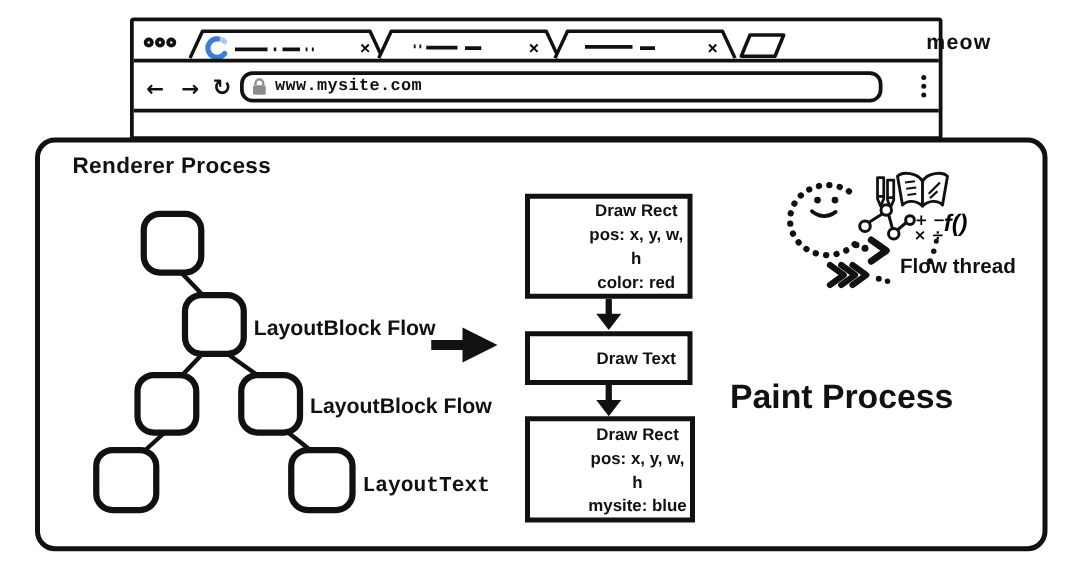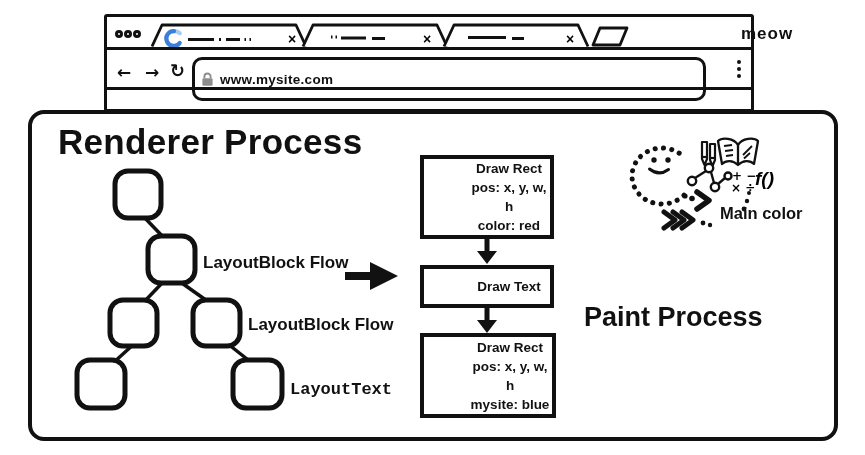--- a/index.html
+++ b/index.html
@@ -17,34 +17,34 @@
   }
   #traffic { position:absolute; left:8px; top:13px; display:flex; gap:1px; }
   .tl { width:8px; height:8px; border:3px solid #111; border-radius:50%; background:#fff; }
   #tabs-svg { position:absolute; left:44px; top:4px; }
   #brand { position:absolute; left:596px; top:7px; font-size:17px; font-weight:700; letter-spacing:1px;margin-left:38px; }
   .hline { position:absolute; left:0; right:0; height:3px; background:#111; }
   #tabline { top:30px; }
   #toolline { top:70px; }
   .navglyph { position:absolute; font-family:"DejaVu Sans",sans-serif; font-weight:700; font-size:17px; line-height:1; }
   #urlbar {
-    position:absolute; left:85px; top:40px; width:514px; height:44px;
+    position:absolute; left:85px; top:40px; width:514px; height:25px;
     border:3px solid #111; border-radius:10px; background:#fff;
-    display:flex; align-items:center; padding:0 6px; gap:6px;
+    display:flex; align-items:center; padding:0 6px; gap:6px;font-family:Liberation Mono, monospace;
   }
   #urltext { font-size:13.5px; font-weight:700; letter-spacing:.3px; }
   #menudots { position:absolute; left:630px; top:43px; display:flex; flex-direction:column; gap:3px; }
   .mdot { width:4px; height:4px; border-radius:50%; background:#111; }
 
   
   #renderer {
     position:absolute; left:28px; top:110px; width:810px; height:331px;
     border:4px solid #111; border-radius:16px; background:#fff; z-index:5;
   }
-  #rp-title { position:absolute; left:26px; top:8px; font-size:35px; font-weight:700; letter-spacing:.3px;text-align:right; }
+  #rp-title { position:absolute; left:26px; top:8px; font-size:18px; font-weight:700; letter-spacing:.3px;text-align:right; }
   .tree-label { position:absolute; font-size:17px; font-weight:700; white-space:nowrap; }
   #tree-label-1 { left:171px; top:139px; }
   #tree-label-2 { left:216px; top:201px; }
   #tree-label-3 { left:258px; top:266px;font-family:Liberation Mono, monospace; }
 
   .paintbox {
     position:absolute; left:388px; width:134px; border:4px solid #111; background:#fff;
     display:flex; flex-direction:column; align-items:center; justify-content:center;
     font-size:13.5px; font-weight:700; line-height:19px; text-align:center;padding-left:44px;
   }
@@ -244,15 +244,15 @@
       <text x="110" y="47" font-size="12" font-weight="700" font-family="DejaVu Sans">+ −</text>
       <text x="109" y="59" font-size="12" font-weight="700" font-family="DejaVu Sans">× ÷</text>
       <text x="133" y="52" font-size="19" font-weight="700" font-style="italic">f()</text>
       <g fill="#111">
         <circle cx="127" cy="60" r="2"></circle>
         <circle cx="125" cy="68" r="2.2"></circle>
         <circle cx="122" cy="76" r="2.4"></circle>
       </g>
     </svg>
 
-    <div id="mt-label">Main color</div>
+    <div id="mt-label">Flow thread</div>
   </div>
 </div>
 
 </body></html>

